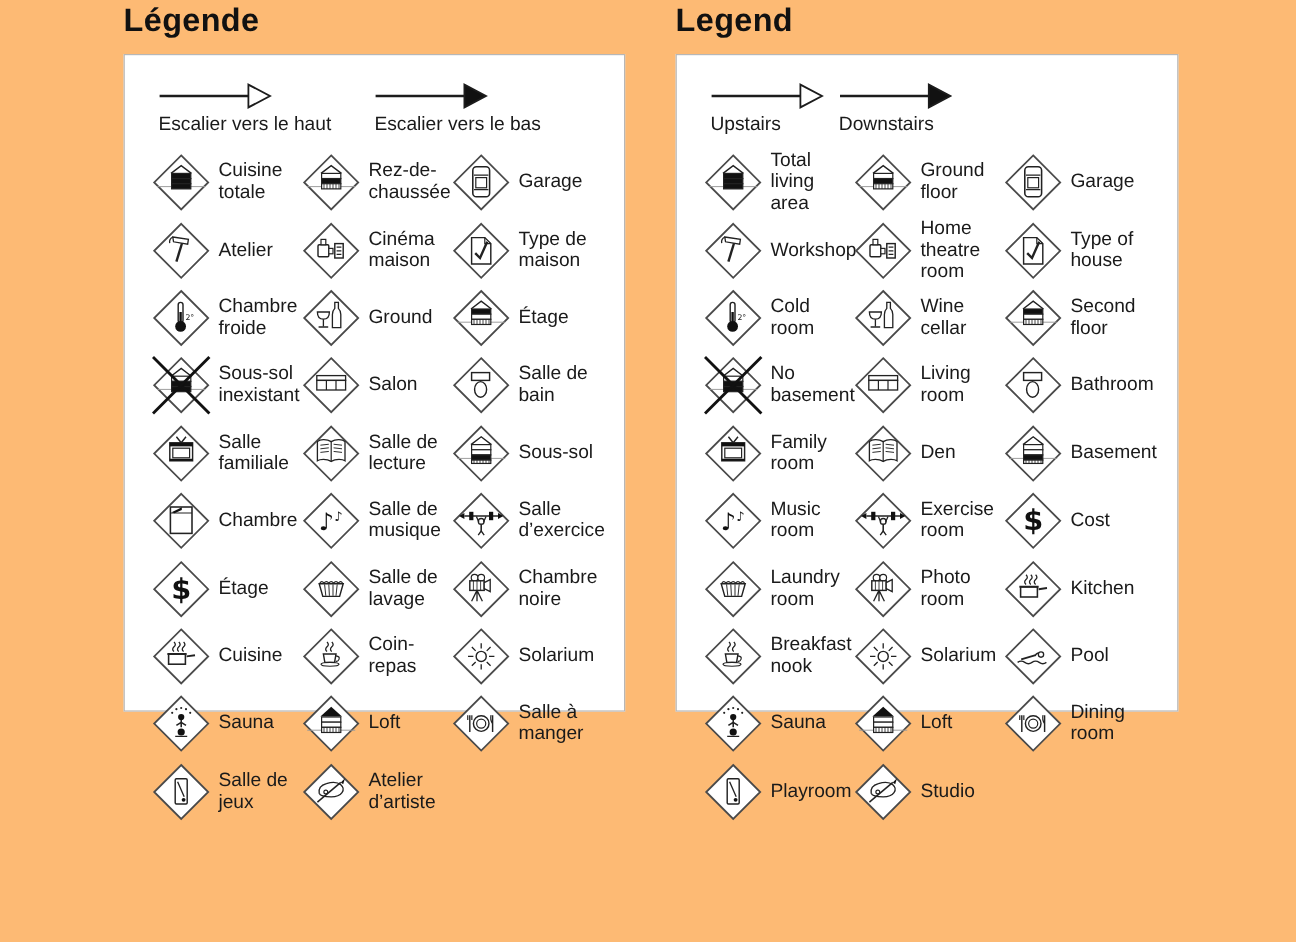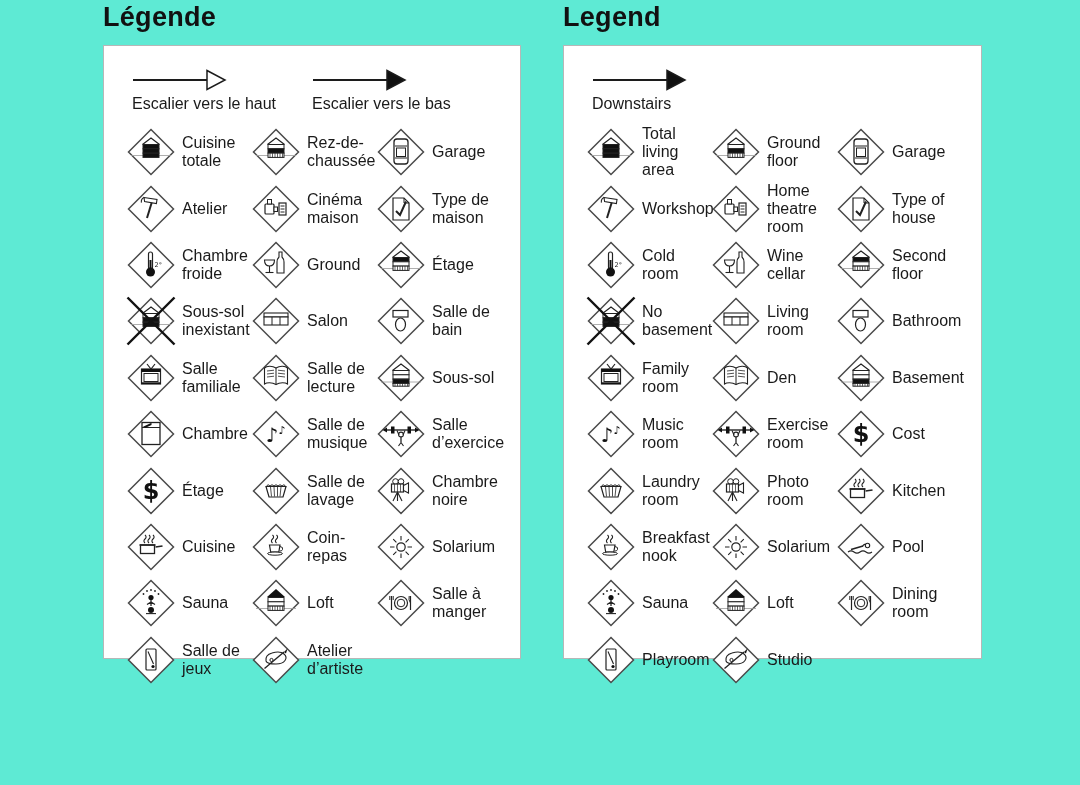--- a/index.html
+++ b/index.html
@@ -1,22 +1,22 @@
 <!DOCTYPE html>
 <html><head>
 <meta charset="utf-8">
 <style>
   html,body{margin:0;padding:0;background:#fff;}
-  .canvas{position:relative;width:1080px;height:785px;background:#5eead4;overflow:hidden;
+  .canvas{position:relative;width:1080px;height:785px;background:#fdba74;overflow:hidden;
           font-family:"Liberation Sans", sans-serif;color:#1a1a1a;}
   .block{position:absolute;top:2px;}
   .block-fr{left:103px;width:418px;}
   .block-en{left:563px;width:419px;}
   .panel-title{font-size:27px;font-weight:bold;margin:0 0 12px 0;letter-spacing:.3px;color:#111;}
-  .panel{border:1.5px solid #b7b7b7;background:#fff;height:614px;box-sizing:border-box;}
+  .panel{border:1.5px solid #b7b7b7;background:#fff;height:548px;box-sizing:border-box;}
   .arrow-row{display:flex;height:78px;box-sizing:border-box;padding:22px 0 0 28px;}
   .arrow .asvg{display:block;}
   .panel-fr .arrow{width:180px;}
   .panel-en .arrow{width:107px;}
   .arrow-label{font-size:16px;margin-top:3px;color:#1a1a1a;white-space:nowrap;}
   .grid{display:grid;grid-template-columns:125px 125px 125px;grid-auto-rows:56.4px;padding-left:22px;}
   .cell{display:flex;align-items:center;}
   .cell .dsvg{flex:0 0 auto;}
   .cell-label{margin-left:6px;font-size:16px;line-height:1.12;white-space:pre-line;color:#1a1a1a;}
   .logo{position:absolute;right:16px;bottom:8px;width:100px;text-align:center;}
@@ -400,20 +400,27 @@
     </div>
   </section>
 
   <section class="block block-en">
     <h1 class="panel-title">Legend</h1>
     <div class="panel panel-en">
       <div class="arrow-row">
           <div class="arrow">
             <svg class="asvg" width="95" height="24" viewBox="0 0 95 24">
               <line x1="1" y1="12" x2="75" y2="12" stroke="#1c1c1c" stroke-width="2"></line>
+              <polygon points="75,2.5 93,12 75,21.5" fill="#fff" stroke="#1c1c1c" stroke-width="1.5"></polygon>
+            </svg>
+            <div class="arrow-label">Upstairs</div>
+          </div>
+          <div class="arrow">
+            <svg class="asvg" width="95" height="24" viewBox="0 0 95 24">
+              <line x1="1" y1="12" x2="75" y2="12" stroke="#1c1c1c" stroke-width="2"></line>
               <polygon points="75,2.5 93,12 75,21.5" fill="#111" stroke="#1c1c1c" stroke-width="1.5"></polygon>
             </svg>
             <div class="arrow-label">Downstairs</div>
           </div>
         </div>
       <div class="grid">
           <div class="cell">
             <svg class="dsvg" width="50" height="50" viewBox="0 0 50 50">
               <polygon points="25,2.5 47.5,25 25,47.5 2.5,25" fill="#fff" stroke="#4a4a4a" stroke-width="1.5"></polygon>
               <line x1="5" y1="28.5" x2="45" y2="28.5" stroke="#9a9a9a" stroke-width="0.8"></line>

